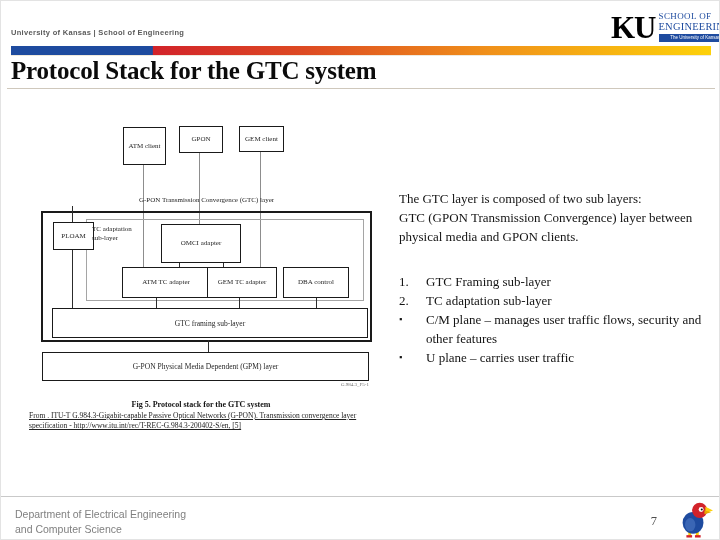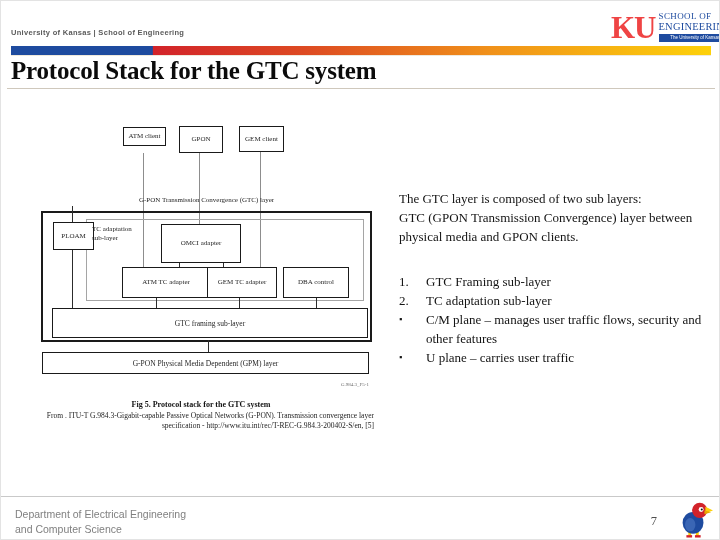--- a/index.html
+++ b/index.html
@@ -8,21 +8,21 @@
 
   
   .org-text{position:absolute;left:10px;top:27px;font-family:"Liberation Sans",sans-serif;
             font-size:7.5px;font-weight:bold;letter-spacing:.3px;color:#5a5a5a;}
   .grad-bar{position:absolute;left:10px;top:45px;width:700px;height:9px;
             background:linear-gradient(90deg,#1e4b9f 0%,#1e4b9f 20.2%,#d2232a 20.3%,
                        #dd4a22 42%,#f0901a 68%,#fdd10a 100%);
             border-bottom:1px solid #efe9dc;}
   .ku-logo{position:absolute;left:610px;top:10px;width:104px;height:36px;display:flex;}
   .ku-letters{font-family:"Liberation Serif",serif;font-weight:bold;font-size:31px;
-              line-height:33px;color:#ef4444;letter-spacing:-1px;}
+              line-height:33px;color:#000000;letter-spacing:-1px;}
   .ku-right{margin-left:3px;display:flex;flex-direction:column;justify-content:flex-start;}
   .ku-line1{font-family:"Liberation Serif",serif;font-size:9px;line-height:10px;color:#1e4b9f;letter-spacing:.4px;}
   .ku-line2{font-family:"Liberation Serif",serif;font-size:10.5px;line-height:11px;color:#1e4b9f;letter-spacing:.2px;}
   .ku-tag{margin-top:2px;background:#1e4b9f;color:#ffffff;font-family:"Liberation Sans",sans-serif;
           font-size:4.5px;line-height:8px;text-align:center;padding:0 2px;white-space:nowrap;}
 
   
   .slide-title{position:absolute;left:10px;top:56px;font-family:"Liberation Serif",serif;
                font-weight:bold;font-size:25px;color:#0b0b0b;letter-spacing:-.2px;}
   .title-rule{position:absolute;left:6px;top:87px;width:708px;height:1px;background:#cfc8bc;}
@@ -33,22 +33,22 @@
         font:7px/1.2 "Liberation Serif",serif;color:#1f1f1f;z-index:3;}
   .frame{position:absolute;box-sizing:border-box;background:transparent;z-index:2;}
   .frame.outer{border:2px solid #1a1a1a;}
   .frame.inner{border:1px solid #a5a5a5;}
   .vline{position:absolute;width:1px;z-index:1;background:#8d8d8d;}
   .vline.dark{background:#2c2c2c;z-index:3;}
   .dlabel{position:absolute;font:7px/1.3 "Liberation Serif",serif;color:#1f1f1f;z-index:4;}
   .fig-ref{position:absolute;font:5px/1 "Liberation Serif",serif;color:#6a6a6a;z-index:4;}
   .fig-caption{position:absolute;left:25px;top:399px;width:350px;text-align:center;
                font:bold 8px/1.3 "Liberation Serif",serif;color:#111;}
-  .fig-source{position:absolute;left:28px;top:410px;width:345px;text-align:right;
-              font:7.5px/1.35 "Liberation Serif",serif;color:#222;}
+  .fig-source{position:absolute;left:28px;top:410px;width:345px;text-align:left;
+              font:7.5px/1.35 "Liberation Serif",serif;color:#222;text-decoration:underline;}
 
   
   .content{position:absolute;left:398px;top:188px;width:314px;
            font:13px/19px "Liberation Serif",serif;color:#141414;}
   .content .para{margin:0 0 26px 0;}
   .content .para.tight{margin:0;}
   .row{display:flex;}
   .row .marker{width:27px;flex:0 0 27px;}
   .row .btxt{flex:1;}
   .bullet-char{font-size:9px;line-height:19px;}
@@ -95,30 +95,30 @@
     <div class="vline dark" style="left:315px;top:297px;height:10px;"></div>
     <div class="vline dark" style="left:207px;top:339px;height:12px;"></div>
 
     <div class="frame outer" style="left:40px;top:210px;width:331px;height:131px;"></div>
     <div class="frame inner" style="left:85px;top:218px;width:278px;height:82px;"></div>
 
     <div class="dlabel" style="left:40px;top:195px;width:331px;text-align:center;">G-PON Transmission Convergence (GTC) layer</div>
     <div class="dlabel" style="left:91px;top:224px;width:52px;">TC adaptation sub-layer</div>
     <div class="fig-ref" style="left:318px;top:381px;width:50px;text-align:right;">G.984.3_F5-1</div>
 
-    <div class="dbox" style="left:122px;top:126px;width:43px;height:19px;">ATM client</div>
+    <div class="dbox" style="left:122px;top:126px;width:43px;height:38px;">ATM client</div>
     <div class="dbox" style="left:178px;top:125px;width:44px;height:27px;">GPON</div>
     <div class="dbox" style="left:238px;top:125px;width:45px;height:26px;">GEM client</div>
     <div class="dbox" style="left:52px;top:177px;width:41px;height:28px;margin-top:44px;">PLOAM</div>
     <div class="dbox" style="left:160px;top:223px;width:80px;height:39px;">OMCI adapter</div>
     <div class="dbox" style="left:121px;top:266px;width:88px;height:31px;">ATM TC adapter</div>
     <div class="dbox" style="left:206px;top:266px;width:70px;height:31px;">GEM TC adapter</div>
     <div class="dbox" style="left:282px;top:266px;width:66px;height:31px;">DBA control</div>
     <div class="dbox" style="left:51px;top:307px;width:316px;height:30px;font-size:7.5px;">GTC framing sub-layer</div>
-    <div class="dbox" style="left:41px;top:351px;width:327px;height:22px;font-size:7.5px;">G-PON Physical Media Dependent (GPM) layer</div>
+    <div class="dbox" style="left:41px;top:351px;width:327px;height:29px;font-size:7.5px;">G-PON Physical Media Dependent (GPM) layer</div>
 
     <div class="fig-caption">Fig 5. Protocol stack for the GTC system</div>
     <div class="fig-source">From . ITU-T G.984.3-Gigabit-capable Passive Optical Networks (G-PON). Transmission convergence layer specification - http://www.itu.int/rec/T-REC-G.984.3-200402-S/en, [5]</div>
   </div>
 
   <div class="content">
     <p class="para tight">The GTC layer is composed of two sub layers:</p>
     <p class="para">GTC (GPON Transmission Convergence) layer between physical media and GPON clients.</p>
     <div class="row">
       <span class="marker">1.</span>

